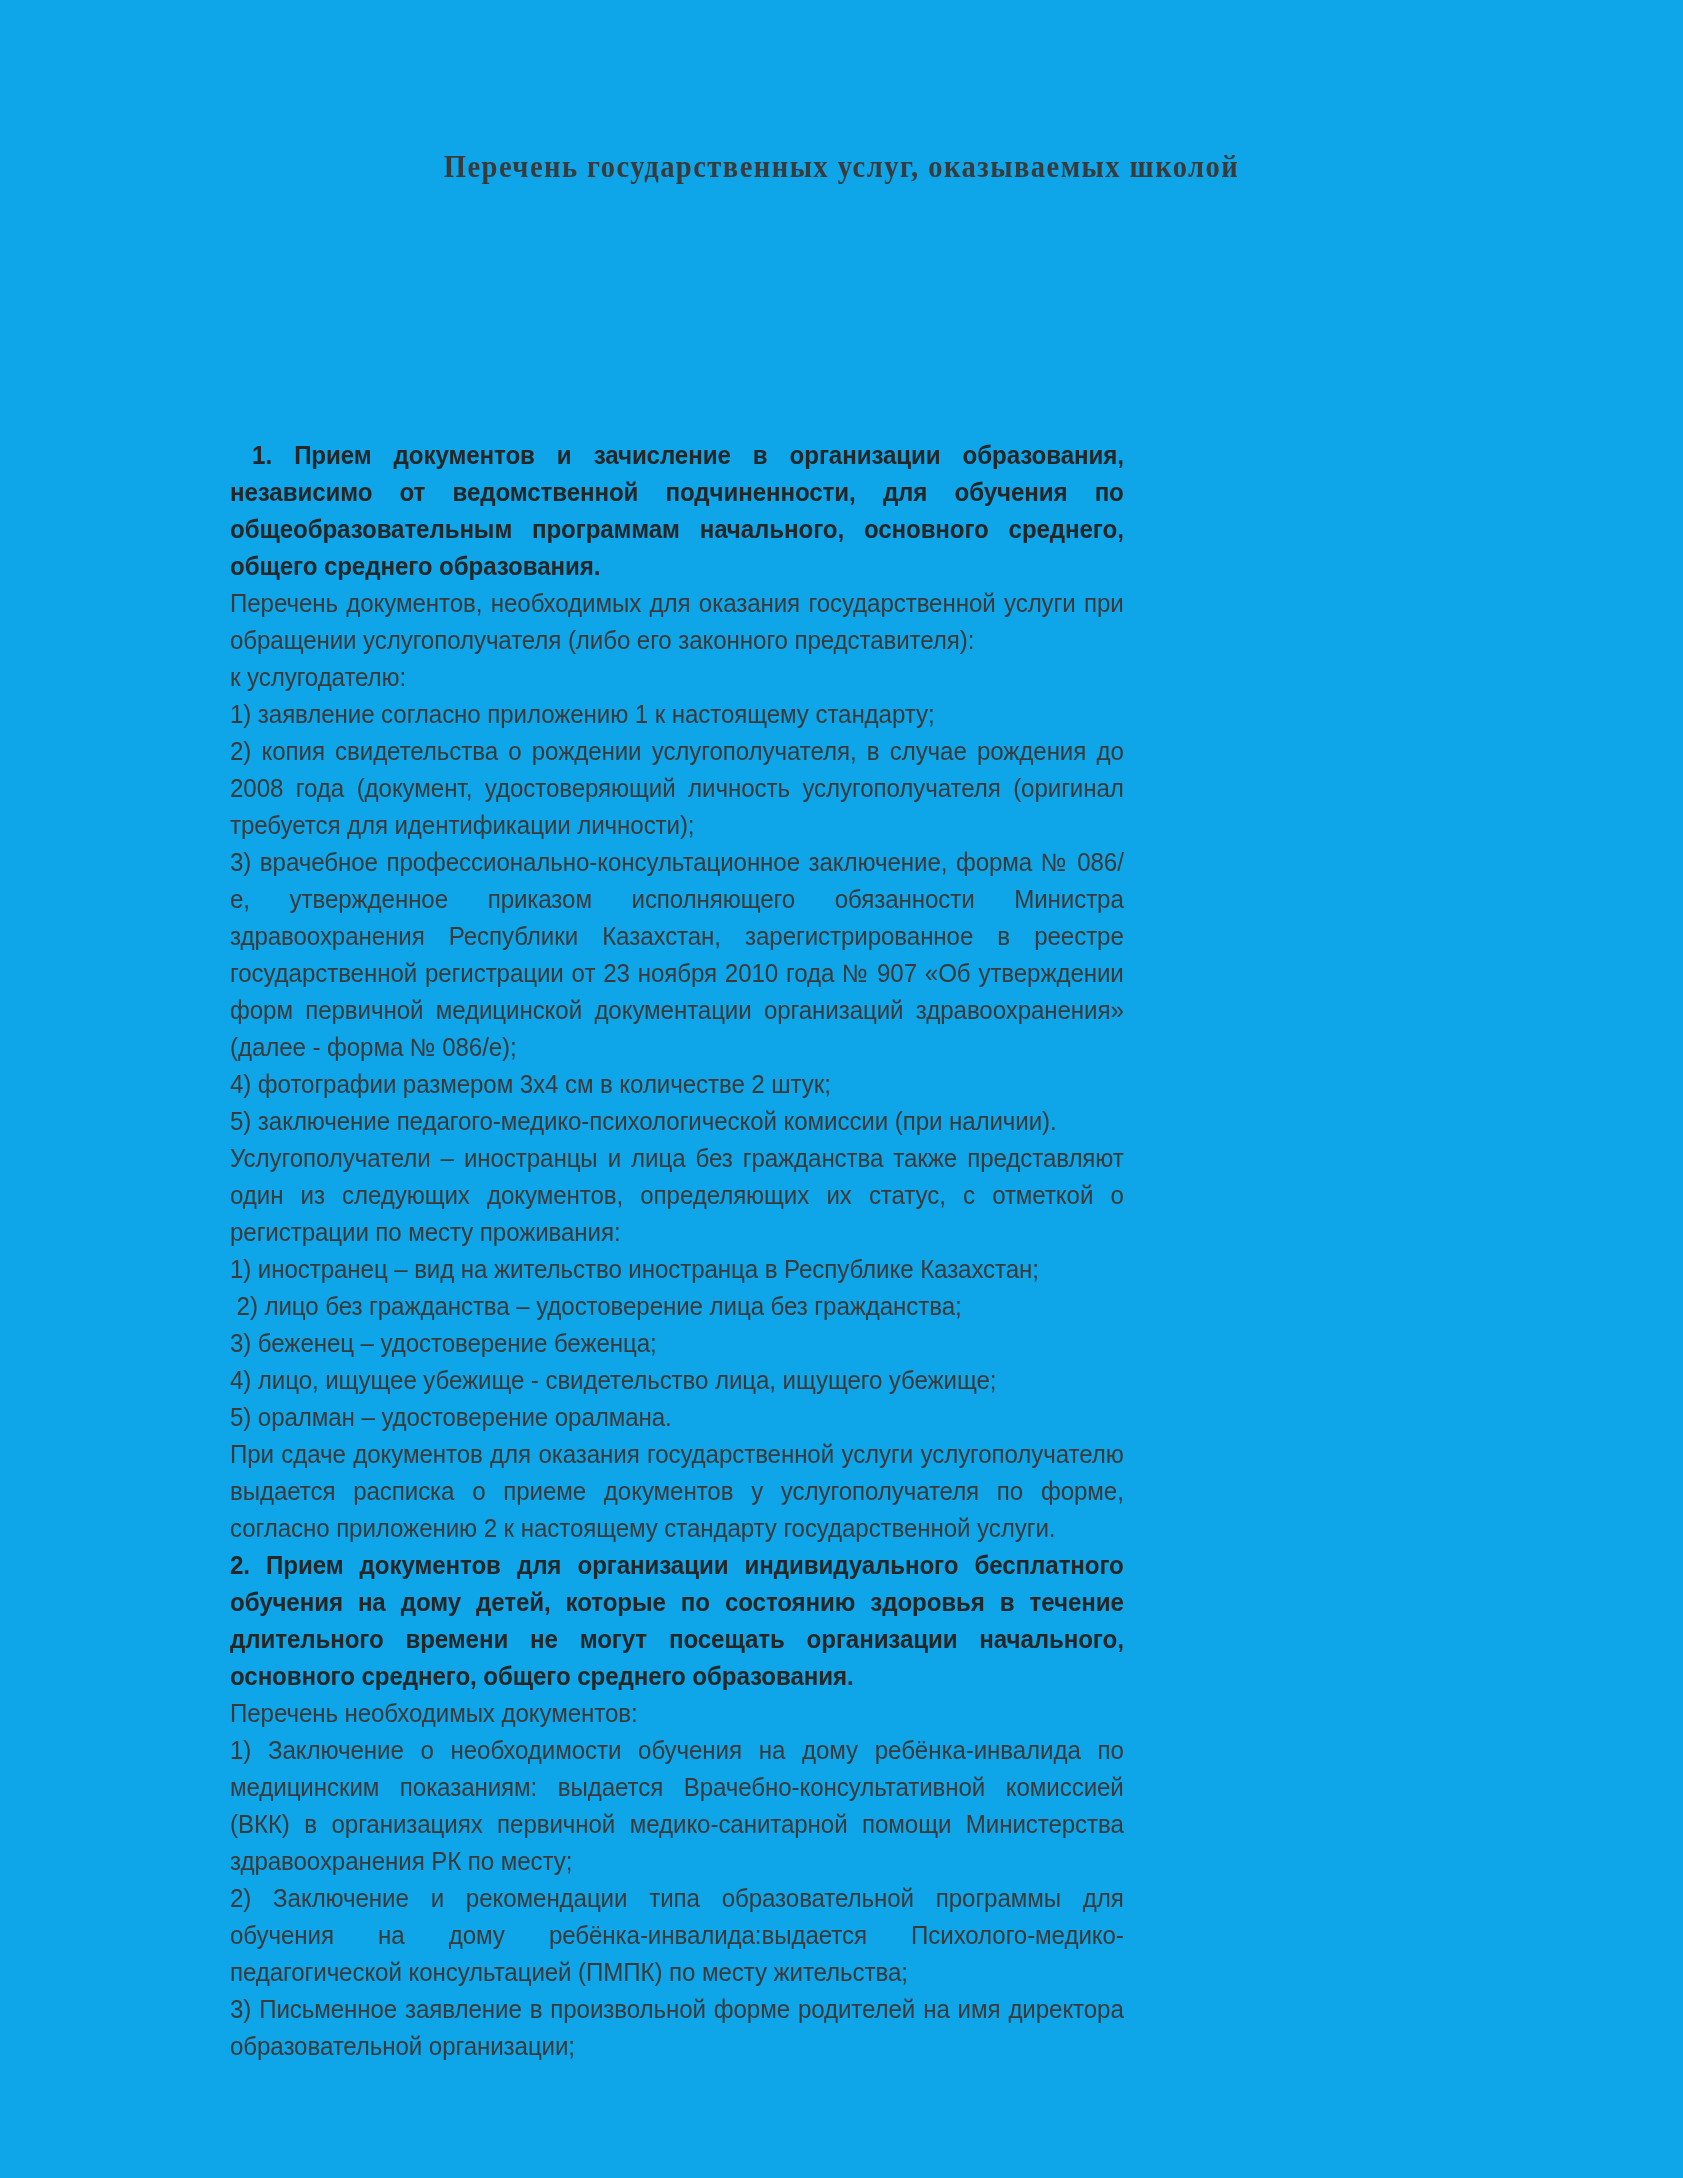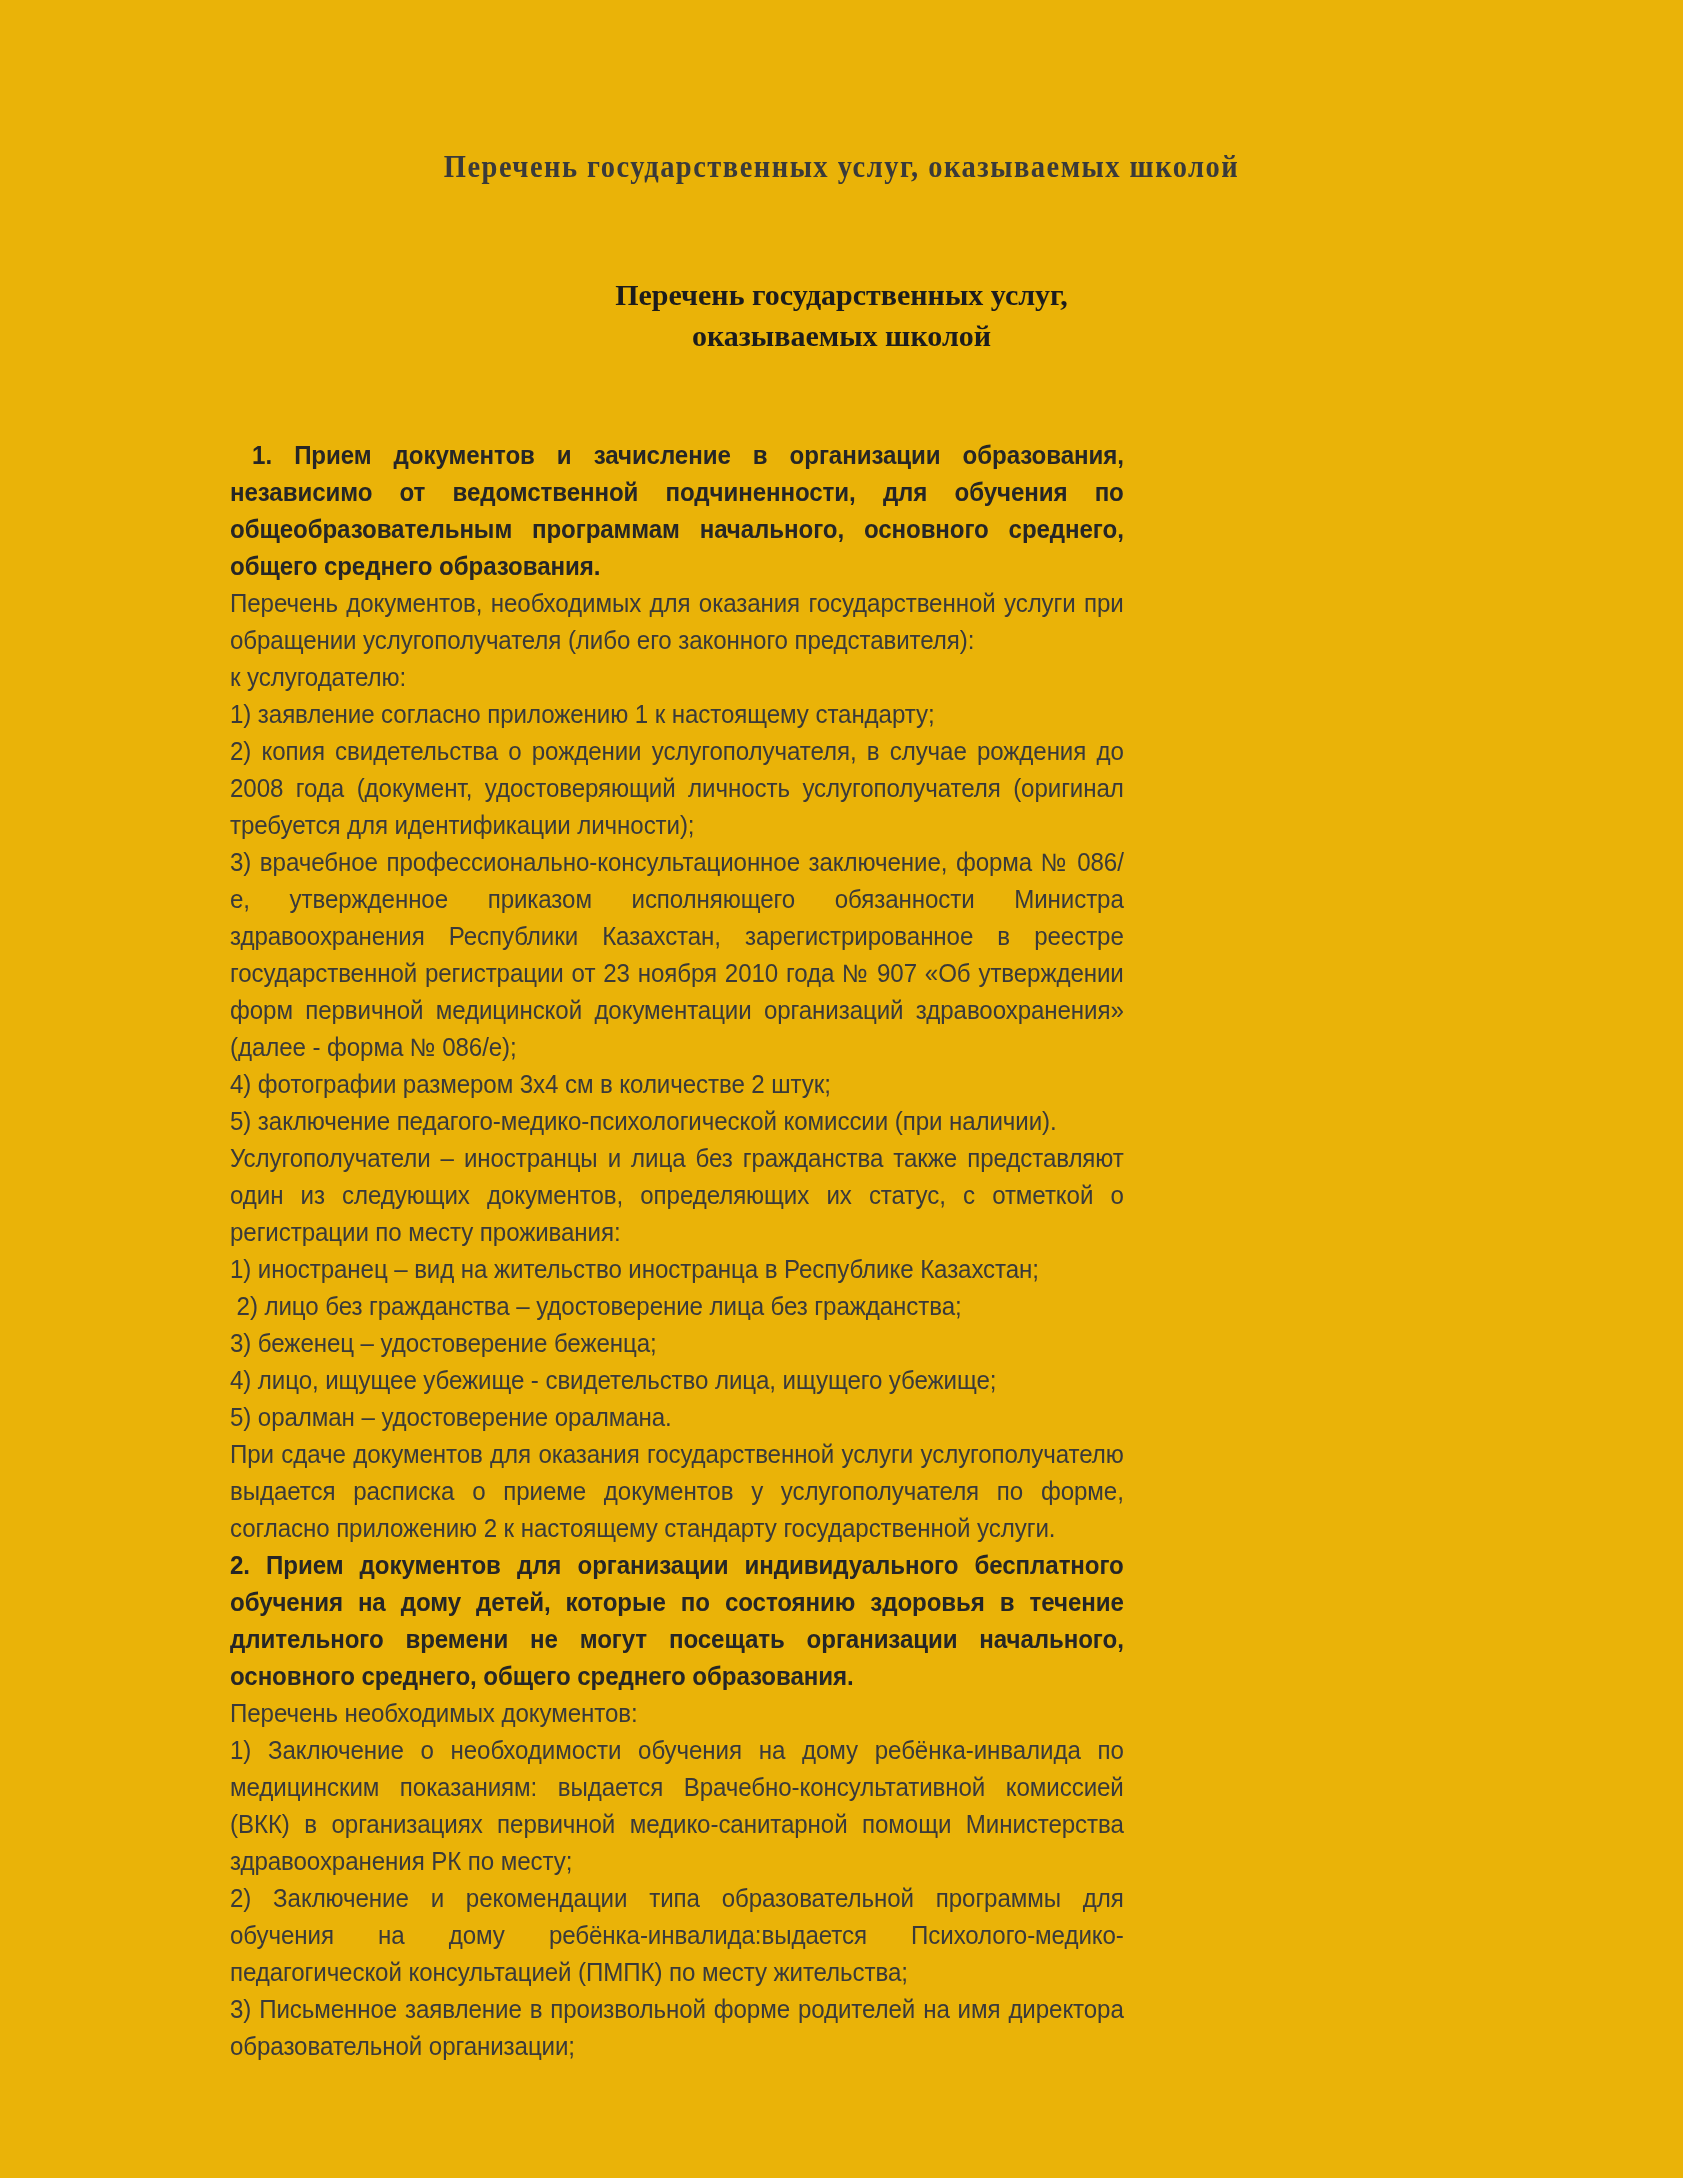--- a/index.html
+++ b/index.html
@@ -12,21 +12,21 @@
     height: 2178px;
     font-family: "Liberation Sans", "DejaVu Sans", sans-serif;
     color: #333333;
     overflow: hidden;
   }
 
   .page {
     position: relative;
     width: 1683px;
     height: 2178px;
-    background: #eab308;
+    background: #0ea5e9;
   }
 
   
   .doc-title {
     position: absolute;
     left: 0;
     top: 149px;
     width: 1683px;
     text-align: center;
     font-family: "Liberation Serif", "DejaVu Serif", serif;
@@ -87,24 +87,20 @@
   }
   .ws { white-space: pre-wrap; }
 </style>
 </head>
 <body>
 
 <div class="page">
 
   <div class="doc-title">Перечень  государственных  услуг,  оказываемых  школой</div>
 
-  <div class="sub-heading">
-    <span class="l1">Перечень государственных услуг,</span>
-    <span class="l2">оказываемых школой</span>
-  </div>
 
   <div class="body-col" id="body-col">
       <p class="b ws"> 1. Прием документов и зачисление в организации образования, независимо от ведомственной подчиненности, для обучения по общеобразовательным программам начального, основного среднего, общего среднего образования.</p>
       <p class="ws">Перечень документов, необходимых для оказания государственной услуги при обращении услугополучателя (либо его законного представителя):</p>
       <p class="nojust ws">к услугодателю:</p>
       <p class="nojust ws">1) заявление согласно приложению 1 к настоящему стандарту;</p>
       <p class="ws">2) копия свидетельства о рождении услугополучателя, в случае рождения до 2008 года (документ, удостоверяющий личность услугополучателя (оригинал требуется для идентификации личности);</p>
       <p class="ws">3) врачебное профессионально-консультационное заключение, форма № 086/е, утвержденное приказом исполняющего обязанности Министра здравоохранения Республики Казахстан, зарегистрированное в реестре государственной регистрации от 23 ноября 2010 года № 907 «Об утверждении форм первичной медицинской документации организаций здравоохранения» (далее - форма № 086/е);</p>
       <p class="nojust ws">4) фотографии размером 3х4 см в количестве 2 штук;</p>
       <p class="nojust ws">5) заключение педагого-медико-психологической комиссии (при наличии).</p>

